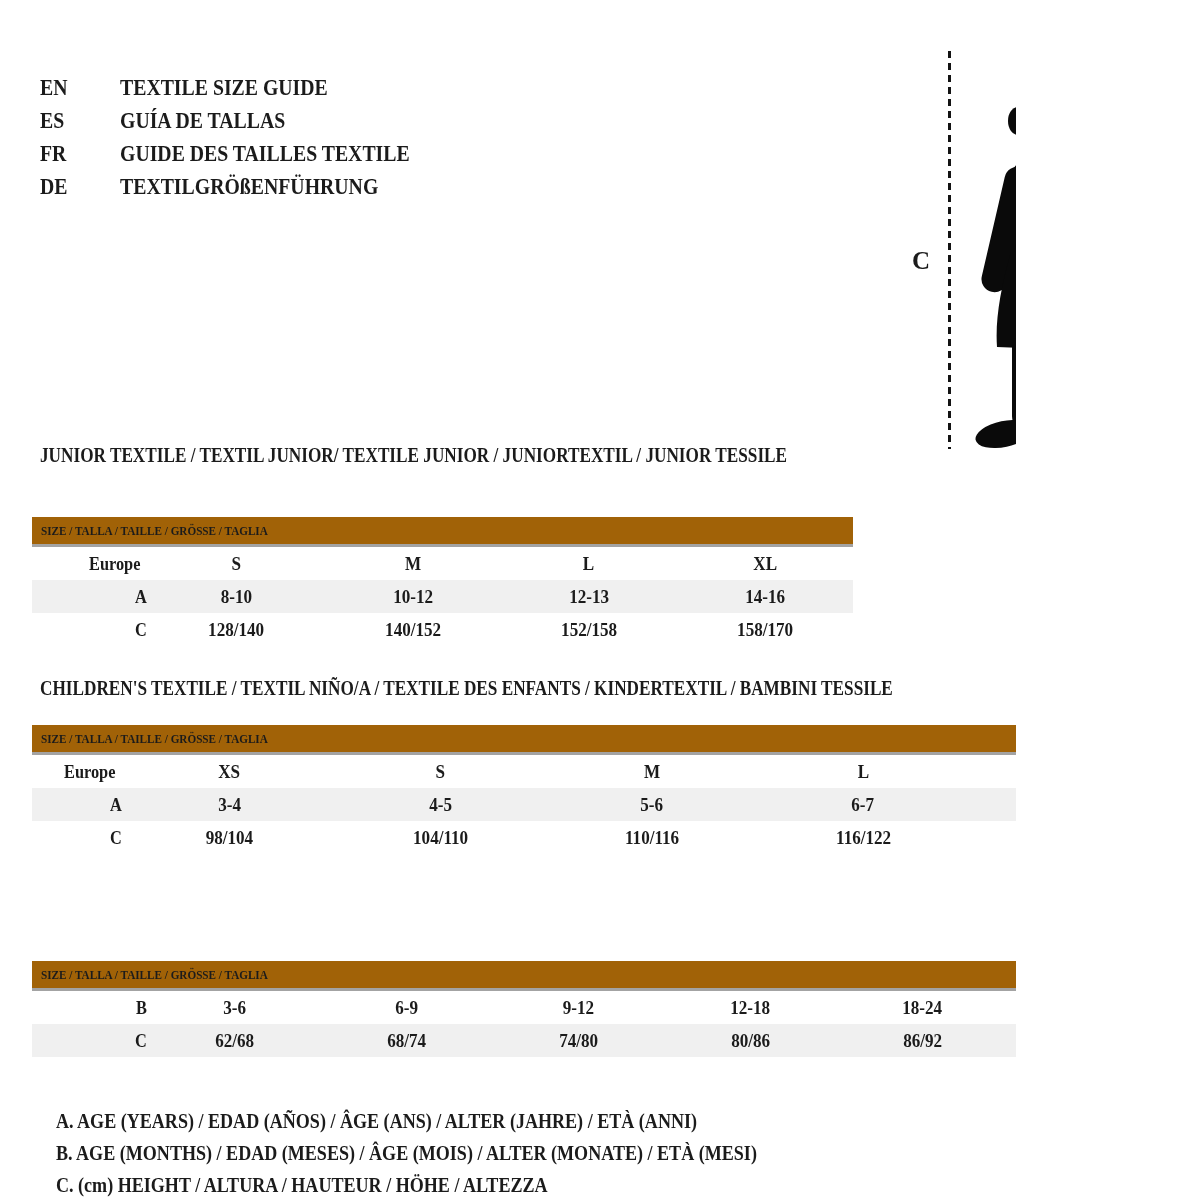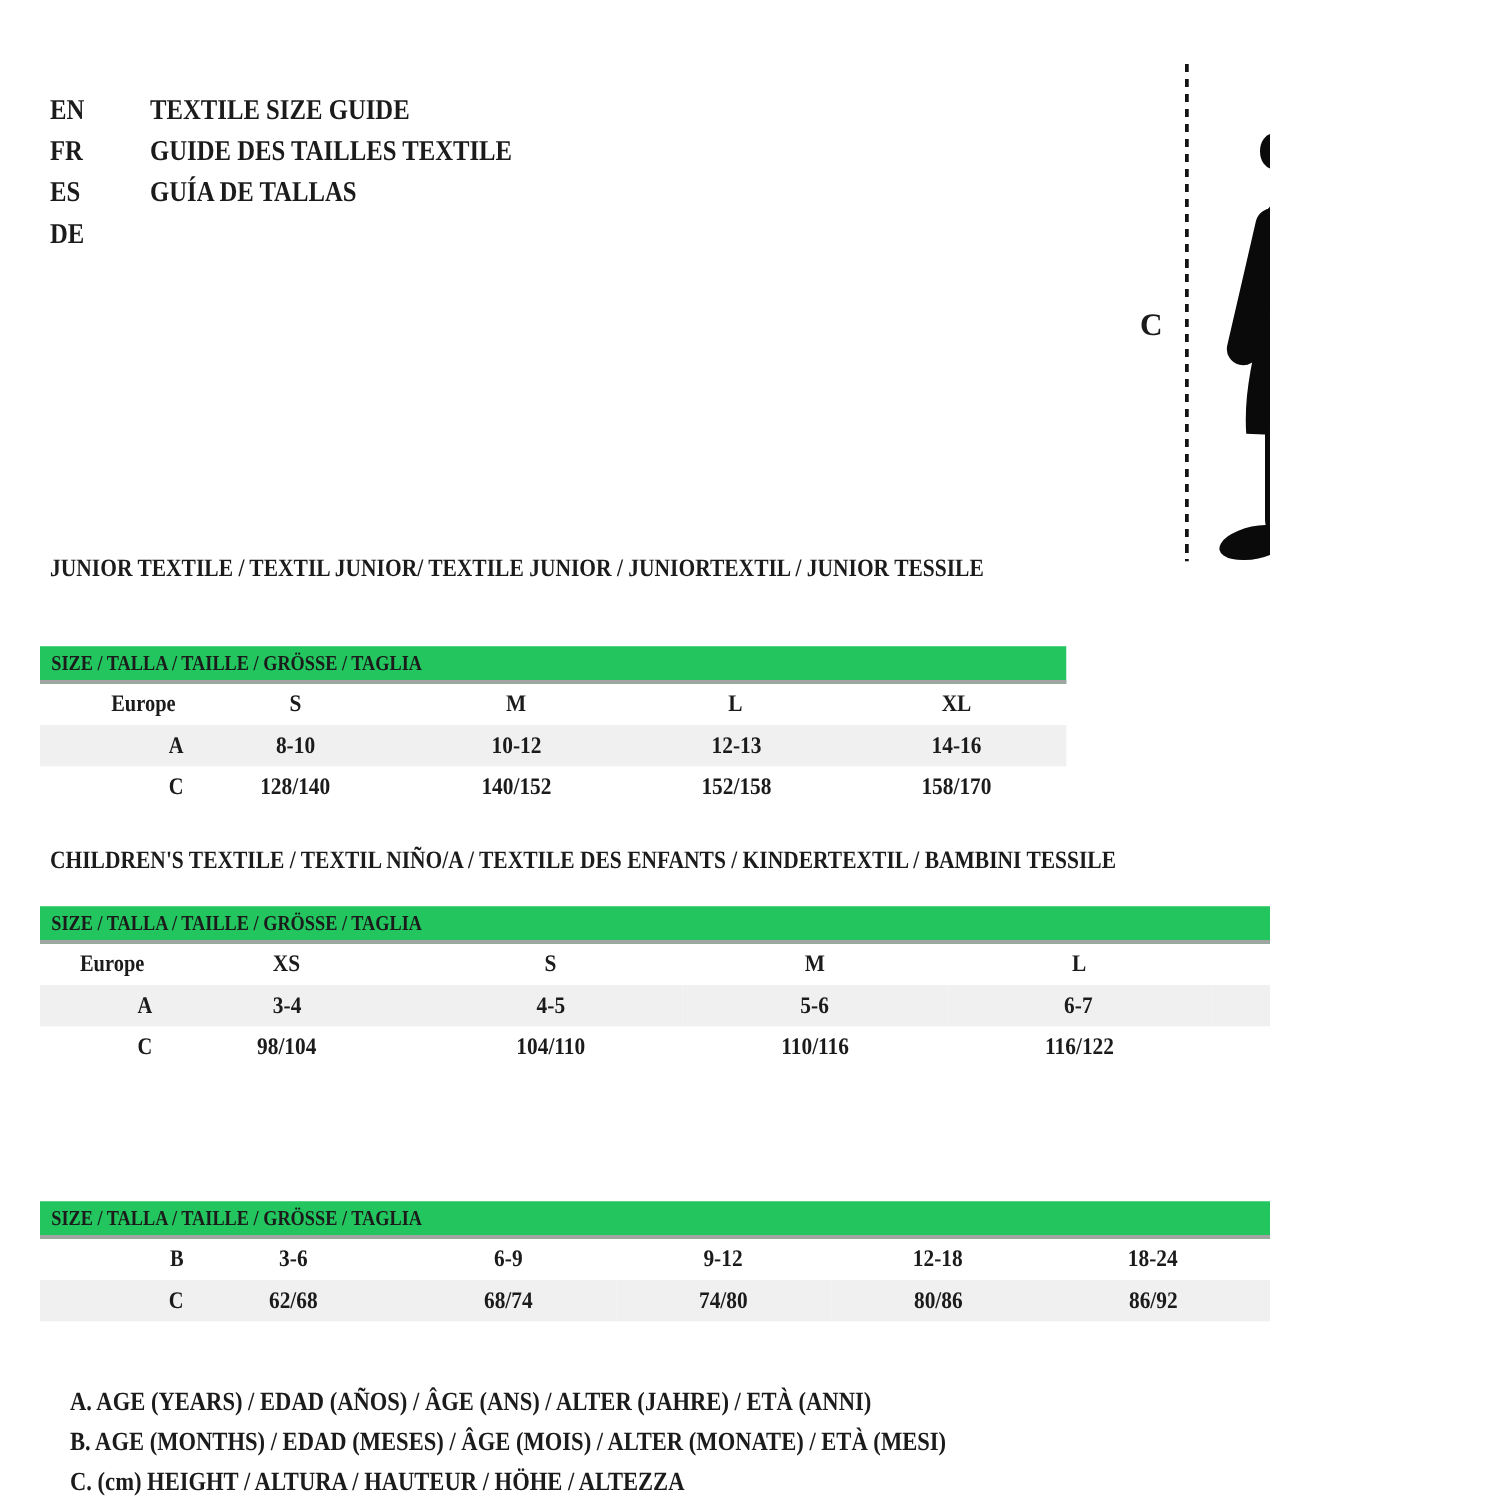--- a/index.html
+++ b/index.html
@@ -32,26 +32,26 @@
 
   
   .section-heading { position: absolute; left: 40px; font-size: 20px; line-height: 24px; }
   .heading-junior   { top: 408px; }
   .heading-children { top: 641px; }
   .heading-babies   { top: 851px; line-height: 30px; }
 
   
   .size-table { position: absolute; }
   .size-table .bar {
-    background: #22c55e;
+    background: #a16207;
     height: 27px;
     line-height: 27px;
     border-bottom: 3px solid #a3a3a3;
     padding-left: 9px;
-    font-size: 17px;
+    font-size: 13px;
   }
   .size-table table { width: 100%; border-collapse: collapse; table-layout: fixed; font-size: 19px; }
   .size-table td { height: 33px; text-align: center; padding: 0; }
   .size-table td.lbl { text-align: right; padding-left: 9px; }
   .size-table tr.stripe { background: #f0f0f0; }
   .table-junior   { left: 32px; top: 482px; width: 821px; }
   .table-children { left: 32px; top: 690px; width: 1148px; }
   .table-babies   { left: 32px; top: 926px; width: 1148px; }
 
   
@@ -64,29 +64,30 @@
 <body>
 
 <div id="canvas">
 
   <div class="lang-block">
     <div class="lang-row">
       <span class="lang-code"><span class="cond">EN</span></span>
       <span><span class="cond">TEXTILE SIZE GUIDE</span></span>
     </div>
     <div class="lang-row">
+      <span class="lang-code"><span class="cond">ES</span></span>
+      <span><span class="cond">GUÍA DE TALLAS</span></span>
+    </div>
+    <div class="lang-row">
       <span class="lang-code"><span class="cond">FR</span></span>
       <span><span class="cond">GUIDE DES TAILLES TEXTILE</span></span>
     </div>
     <div class="lang-row">
-      <span class="lang-code"><span class="cond">ES</span></span>
-      <span><span class="cond">GUÍA DE TALLAS</span></span>
-    </div>
-    <div class="lang-row">
       <span class="lang-code"><span class="cond">DE</span></span>
+      <span><span class="cond">TEXTILGRÖßENFÜHRUNG</span></span>
     </div>
   </div>
 
   <div class="baby-line"></div>
   <div class="figure-c">C</div>
   <svg class="baby-svg" width="180" height="402" viewBox="0 0 180 402">
     <g fill="#0a0a0a">
       <ellipse cx="53" cy="74" rx="10" ry="14"></ellipse>
       <ellipse cx="130" cy="75" rx="10" ry="14"></ellipse>
       <ellipse cx="91" cy="54" rx="38" ry="47"></ellipse>

